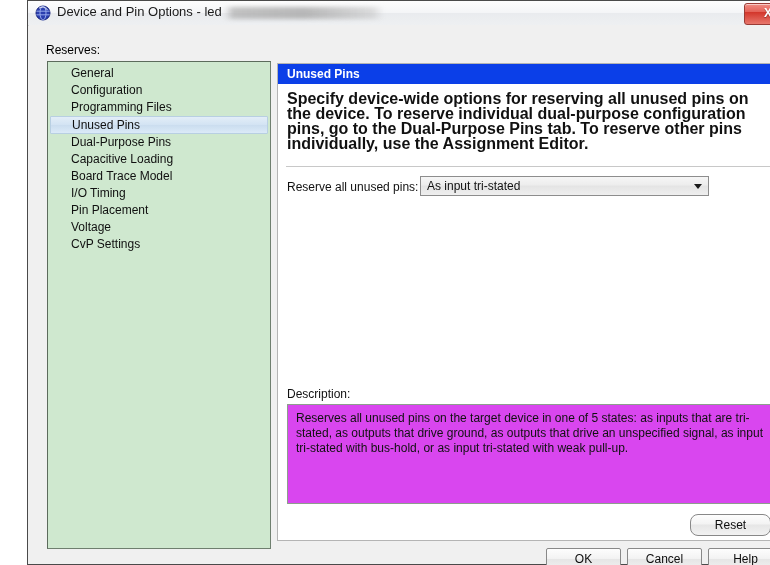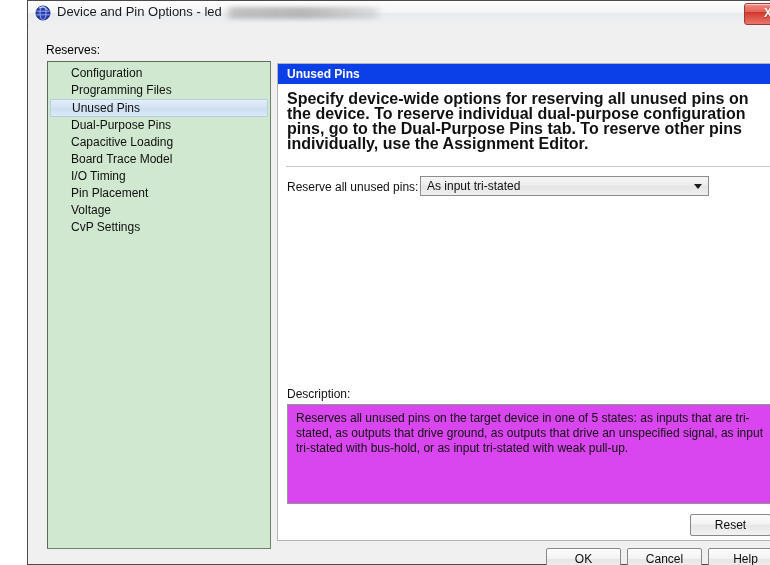--- a/index.html
+++ b/index.html
@@ -264,20 +264,21 @@
     height: 23px;
     line-height: 21px;
   }
   .btn-ok     { left: 517px; }
   .btn-cancel { left: 598px; }
   .btn-help   { left: 679px; }
 
   .reset-btn-inner {
     width: 81px; height: 22px;
     line-height: 20px;
+    border-radius: 8px;
   }
 
   .resize-grip {
     position: absolute;
     right: 3px; bottom: 2px;
     width: 12px; height: 12px;
     opacity: 0.5;
   }
   .resize-grip i {
     position: absolute;
@@ -306,20 +307,21 @@
     <div class="close-btn">
       <span class="x">X</span>
     </div>
   </div>
 
   <div class="client">
 
     <div class="category-label">Reserves:</div>
 
     <div class="category-list">
+      <div class="cat-item">General</div>
       <div class="cat-item">Configuration</div>
       <div class="cat-item">Programming Files</div>
       <div class="cat-item selected">Unused Pins</div>
       <div class="cat-item">Dual-Purpose Pins</div>
       <div class="cat-item">Capacitive Loading</div>
       <div class="cat-item">Board Trace Model</div>
       <div class="cat-item">I/O Timing</div>
       <div class="cat-item">Pin Placement</div>
       <div class="cat-item">Voltage</div>
       <div class="cat-item">CvP Settings</div>

